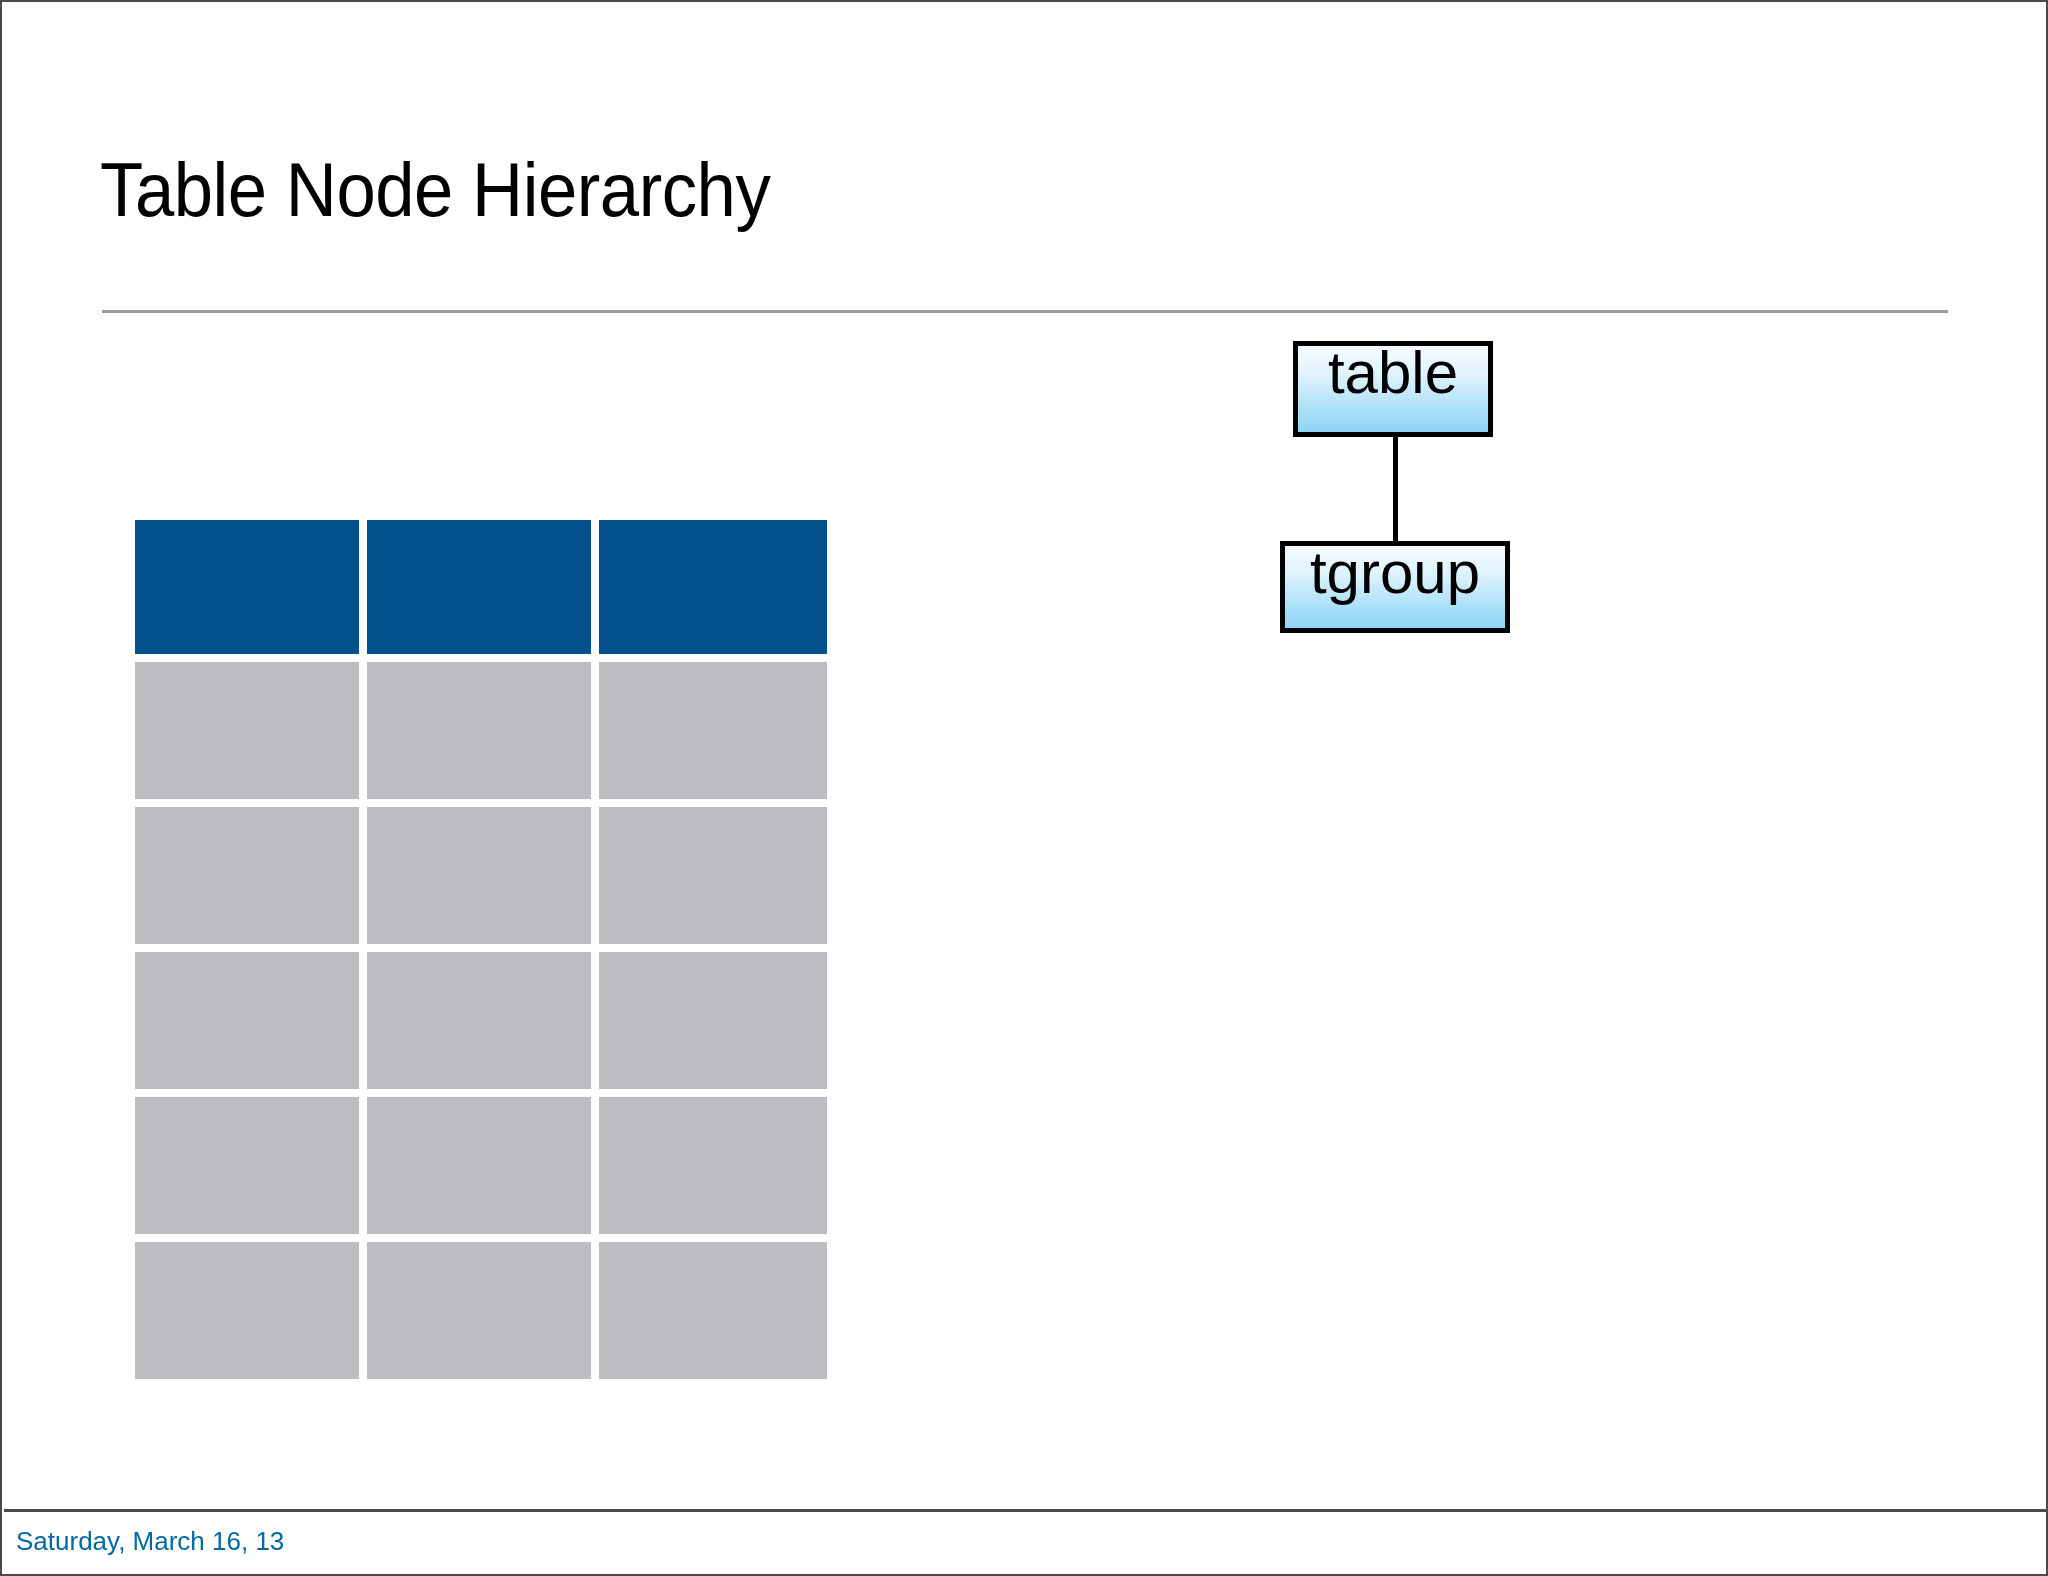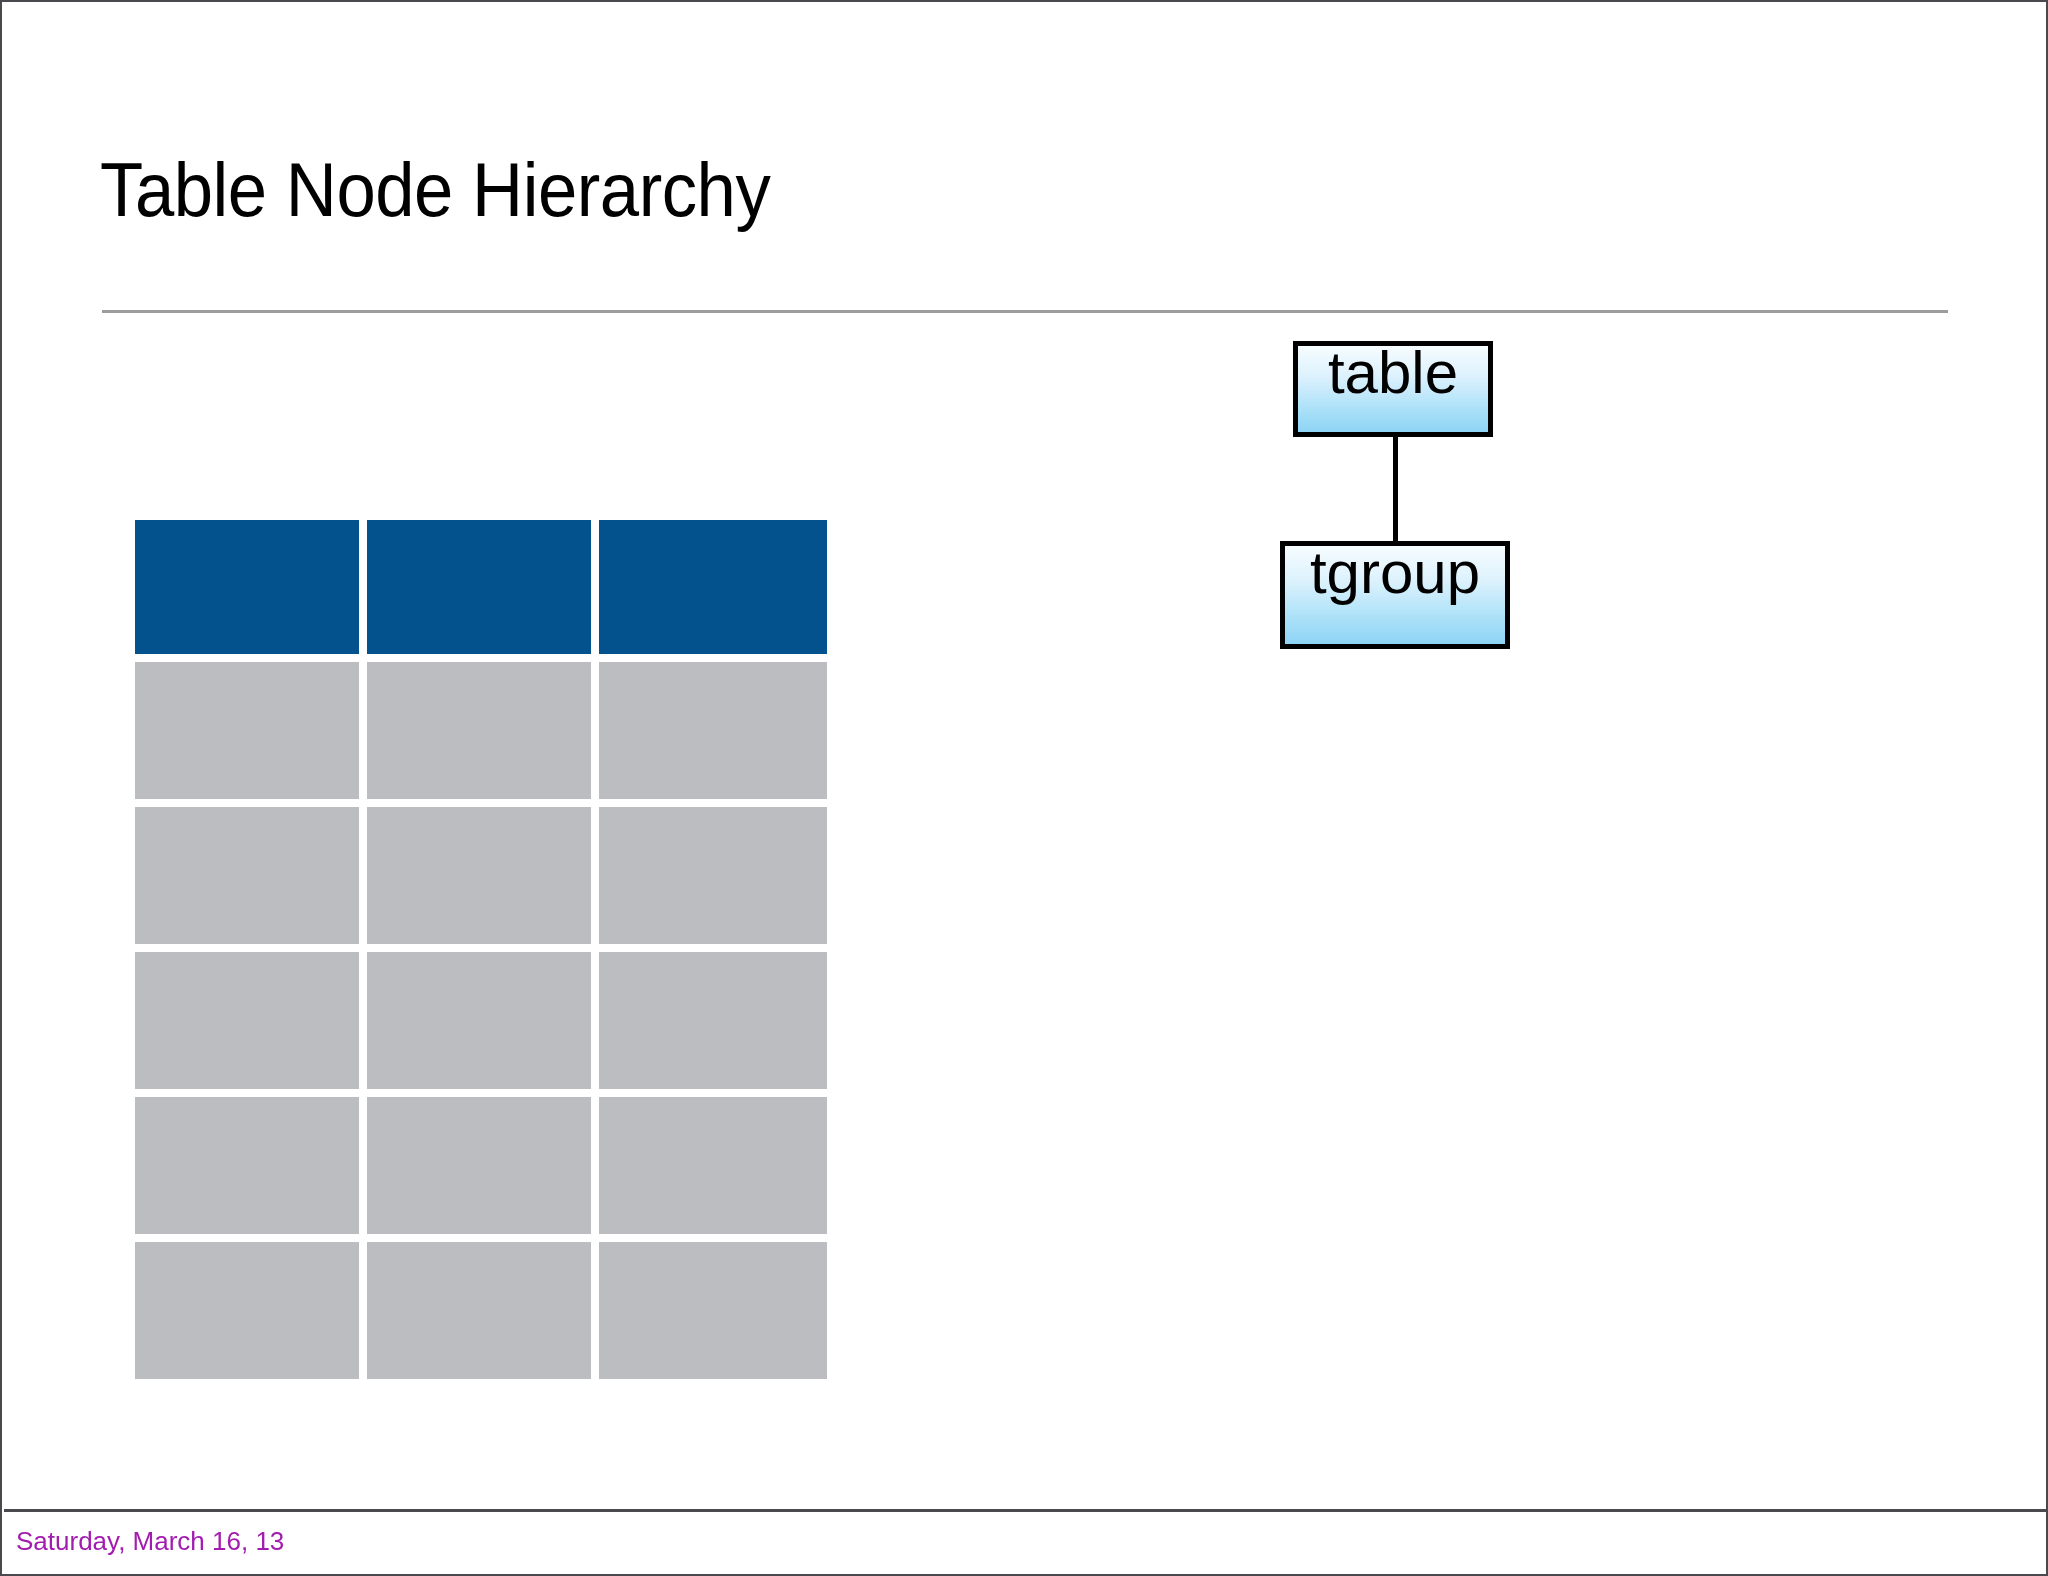--- a/index.html
+++ b/index.html
@@ -100,21 +100,21 @@
   .node-table {
     left: 21px;
     top: 9px;
     width: 200px;
     height: 96px;
   }
   .node-tgroup {
     left: 8px;
     top: 209px;
     width: 230px;
-    height: 108px;
+    height: 92px;
   }
   .node-label {
     position: relative;
     top: -3px;
     white-space: nowrap;
   }
   .edge {
     position: absolute;
     left: 121px;
     top: 104px;
@@ -131,21 +131,21 @@
     width: 2042px;
     height: 3px;
     background: #4a4a4e;
   }
   .footer-date {
     position: absolute;
     left: 14px;
     top: 1523px;
     font-size: 26px;
     line-height: 32px;
-    color: #a21caf;
+    color: #0369a1;
     white-space: nowrap;
   }
 </style>
 </head>
 <body>
 
 <div class="slide">
 
   <div class="slide-title">Table Node Hierarchy</div>
 

